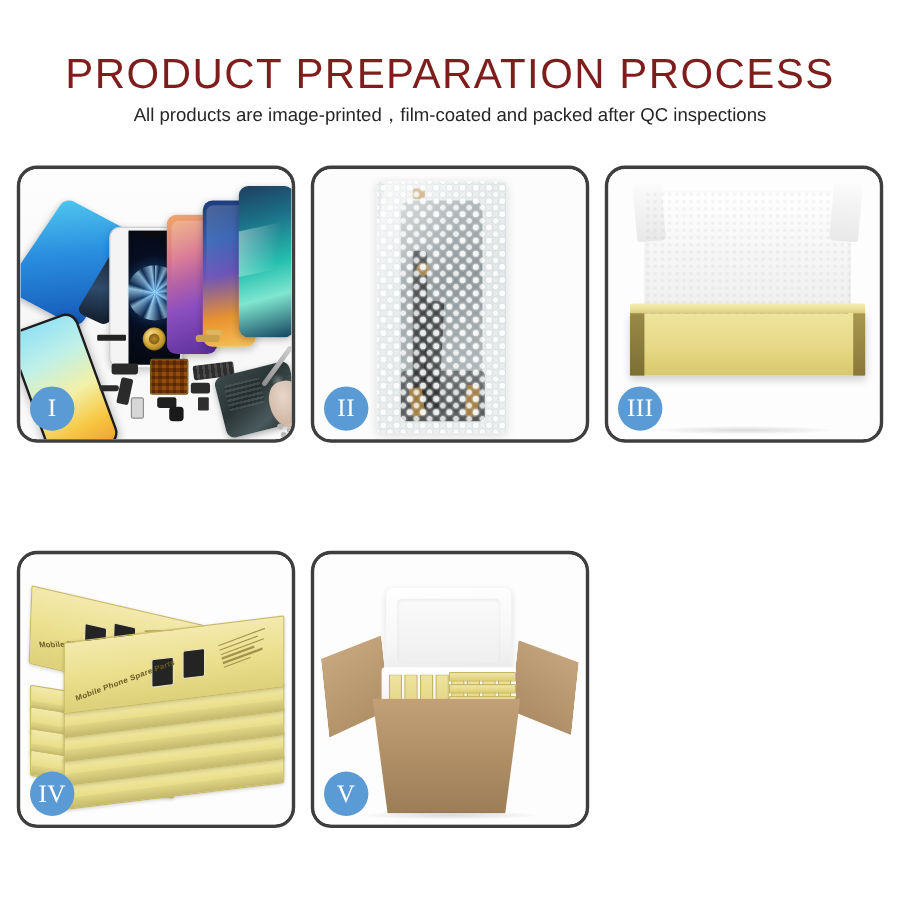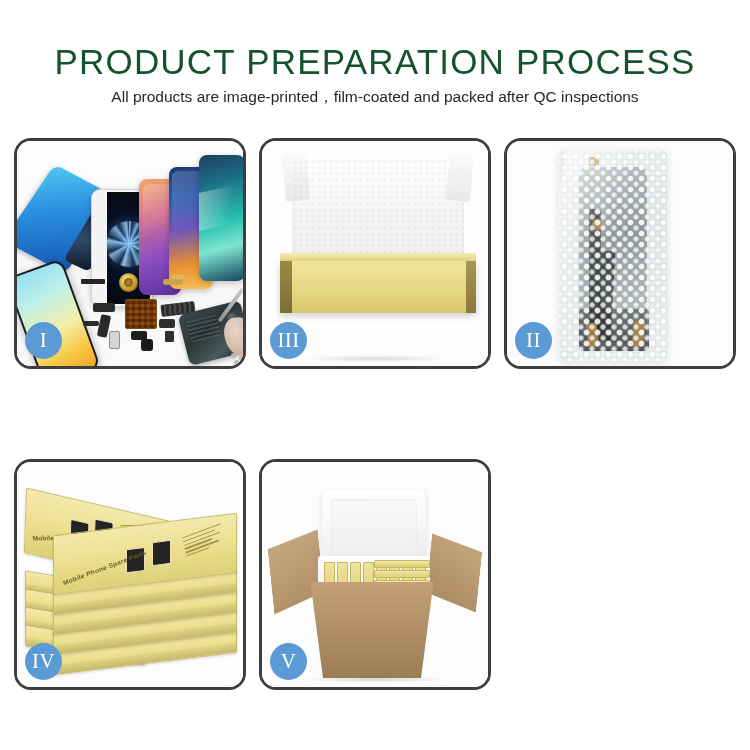--- a/index.html
+++ b/index.html
@@ -10,21 +10,21 @@
   }
   .page{width:750px;height:750px;position:relative;}
 
   
   .header{position:absolute;left:0;top:0;width:750px;text-align:center;}
   .title{
     margin:0;padding:0;
     font-size:35px;line-height:35px;
     letter-spacing:1.2px;
     font-weight:400;
-    color:#14532d;
+    color:#7f1d1d;
     font-family:"Liberation Sans",sans-serif;
   }
   .subtitle{
     margin:0;padding:0;
     font-size:15.5px;line-height:18px;
     color:#262626;font-weight:400;
     font-family:"Liberation Sans",sans-serif;
   }
 
   
@@ -495,53 +495,53 @@
               <span></span>
             </div>
         </div>
 
         <div class="badge">I</div>
       </div>
     </div>
 
     <div class="panel">
       <div class="stage">
-        <div class="p3bg"></div>
-        <div class="foamlid">
-          <div class="foamtex"></div>
-        </div>
-        <div class="bwfill"></div>
-        <div class="boxlip3"></div>
-        <div class="boxbody3"></div>
-        <div class="shadowsoft"></div>
-        <div class="badge">III</div>
-      </div>
-    </div>
-
-    <div class="panel">
-      <div class="stage">
         <div class="p2bg"></div>
         <div class="bubblepack">
           <div class="innerpart"></div>
           <div class="darkbase"></div>
           <div class="flexstrip"></div>
           <div class="flexstrip2"></div>
           <div class="tapey t1"></div>
           <div class="tapey t2"></div>
           <div class="tapey t3"></div>
           <div class="tapey t4"></div>
           <div class="bubbletex"></div>
           <div class="shine2"></div>
         </div>
         <div class="badge">II</div>
       </div>
     </div>
 
     <div class="panel">
       <div class="stage">
+        <div class="p3bg"></div>
+        <div class="foamlid">
+          <div class="foamtex"></div>
+        </div>
+        <div class="bwfill"></div>
+        <div class="boxlip3"></div>
+        <div class="boxbody3"></div>
+        <div class="shadowsoft"></div>
+        <div class="badge">III</div>
+      </div>
+    </div>
+
+    <div class="panel">
+      <div class="stage">
         <div class="p4bg"></div>
 
         <div class="stackbox" style="left:8px;top:118px;width:118px;height:20px;transform:skewY(9deg);">
             <span class="edge"></span>
           </div>
         <div class="stackbox" style="left:8px;top:136px;width:118px;height:20px;transform:skewY(9deg);">
             <span class="edge"></span>
           </div>
         <div class="stackbox" style="left:8px;top:154px;width:118px;height:20px;transform:skewY(9deg);">
             <span class="edge"></span>

